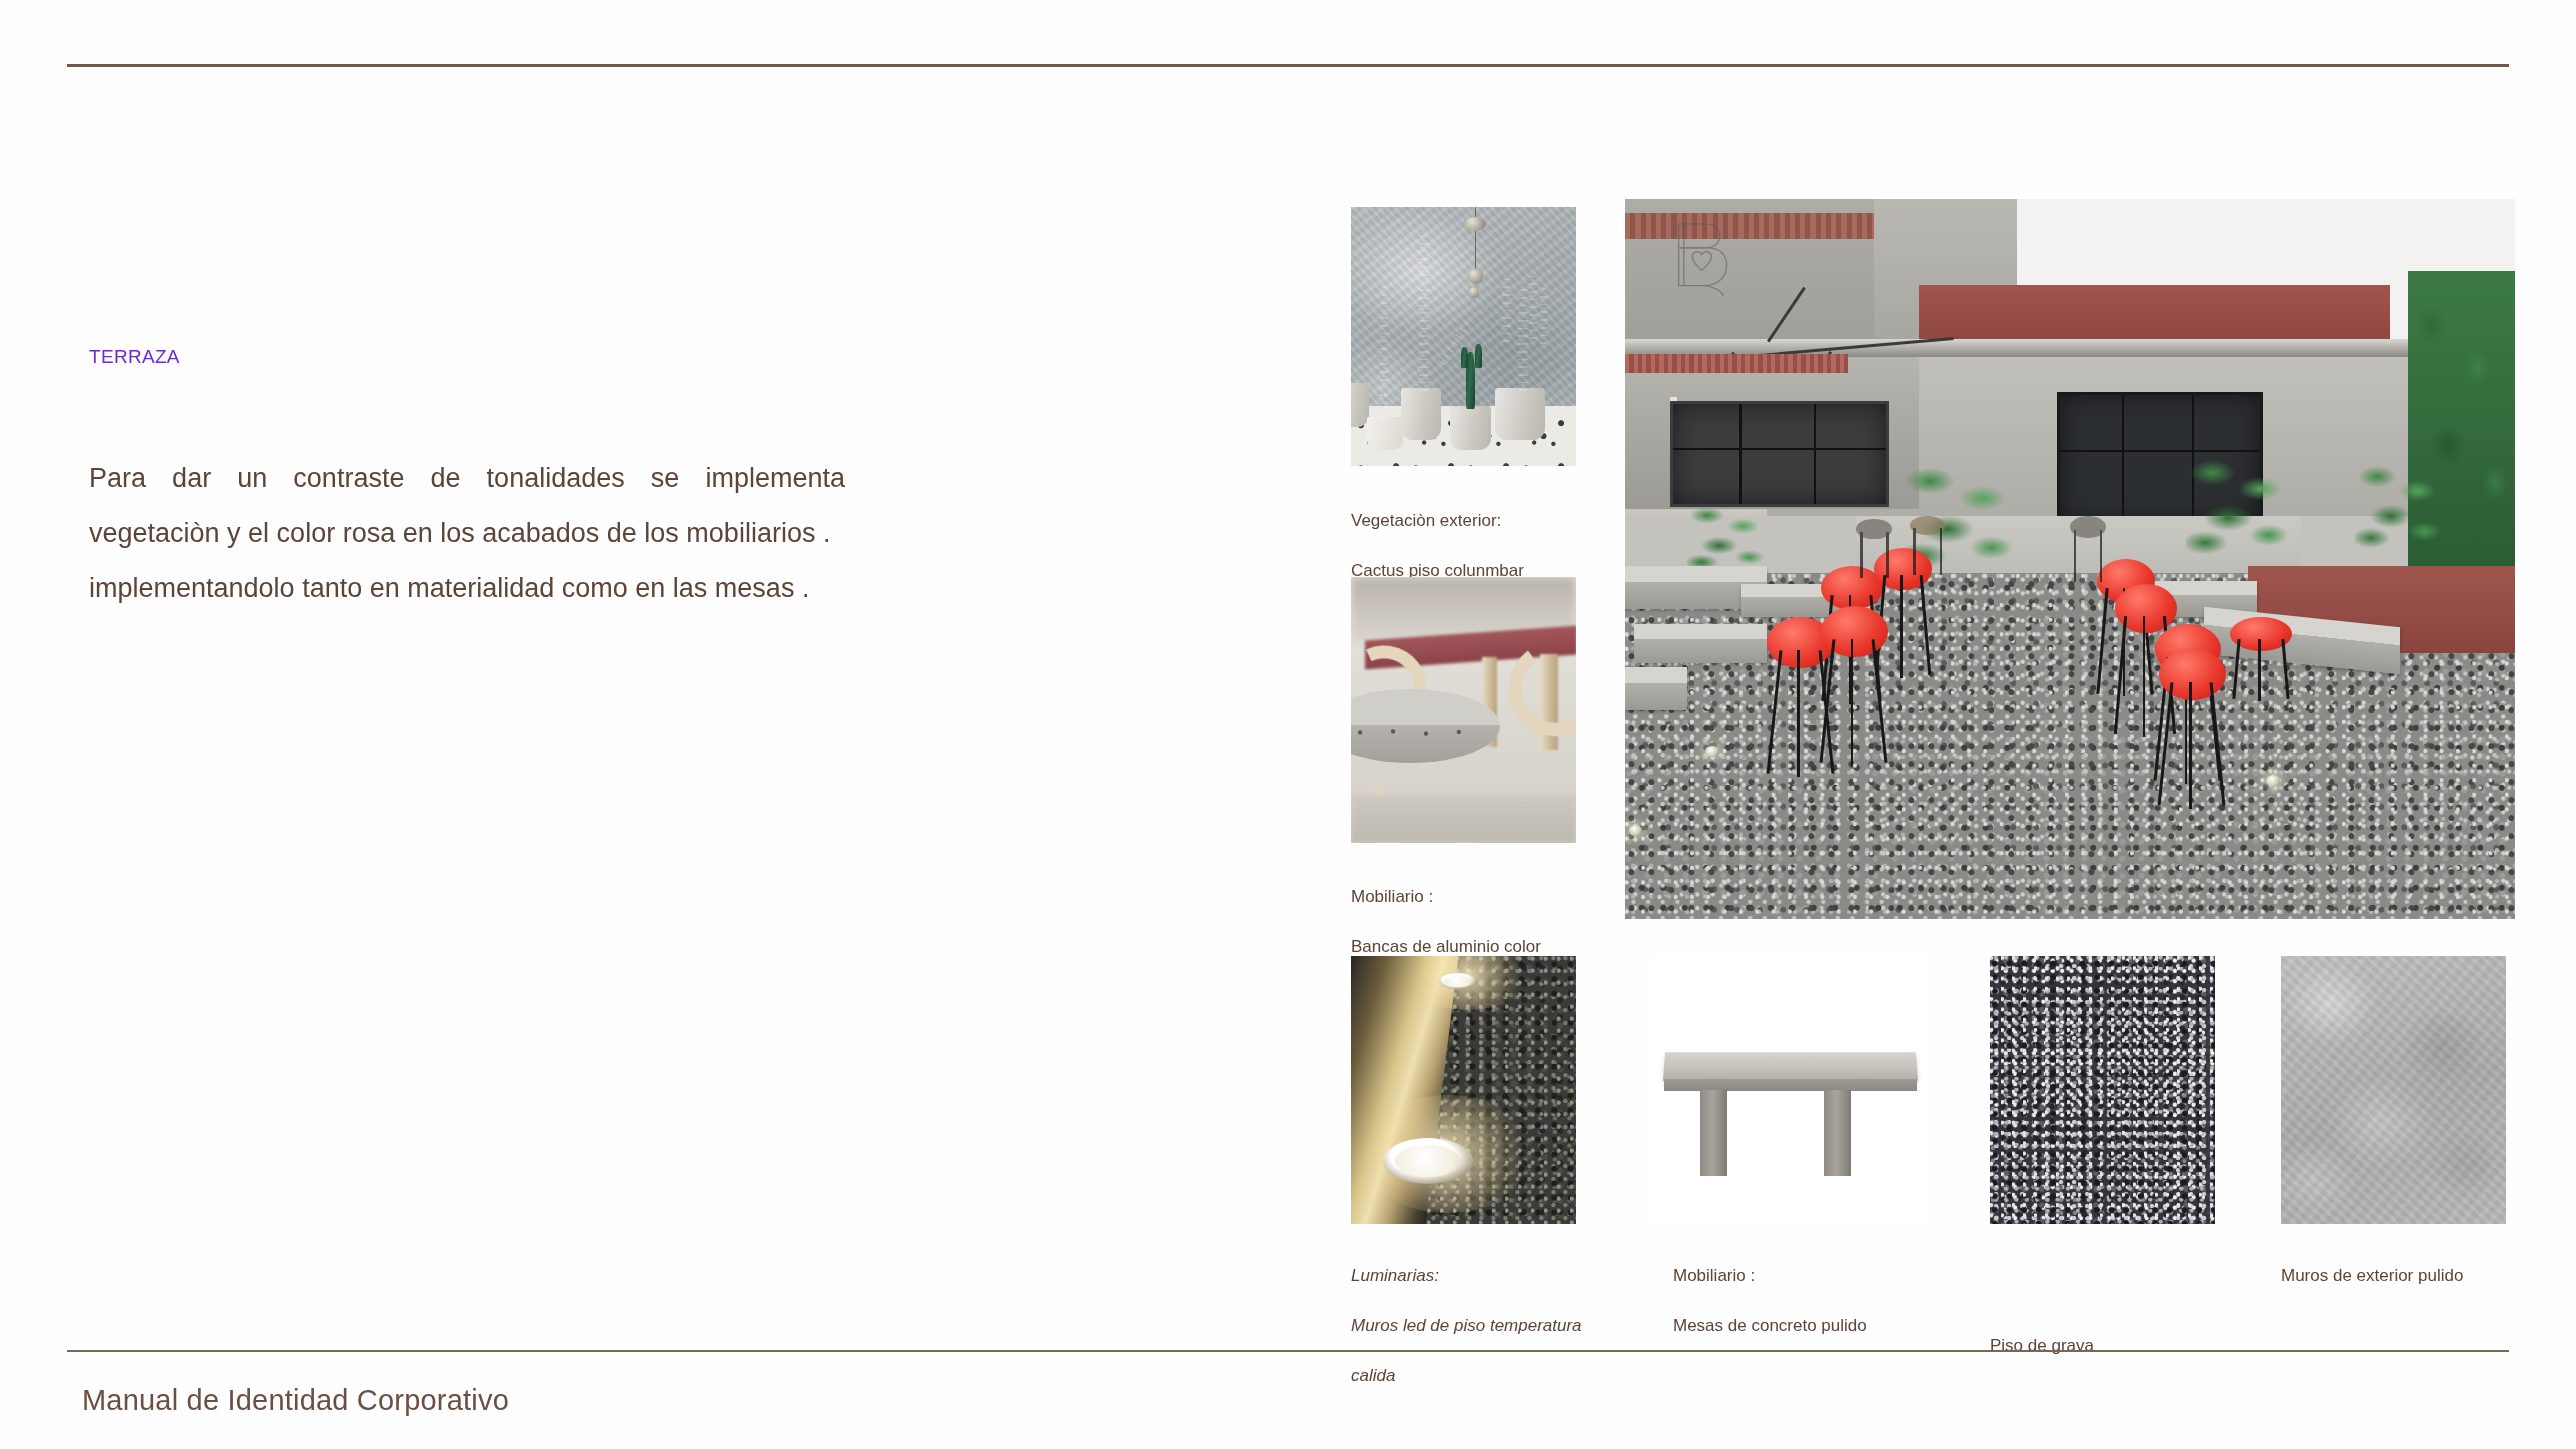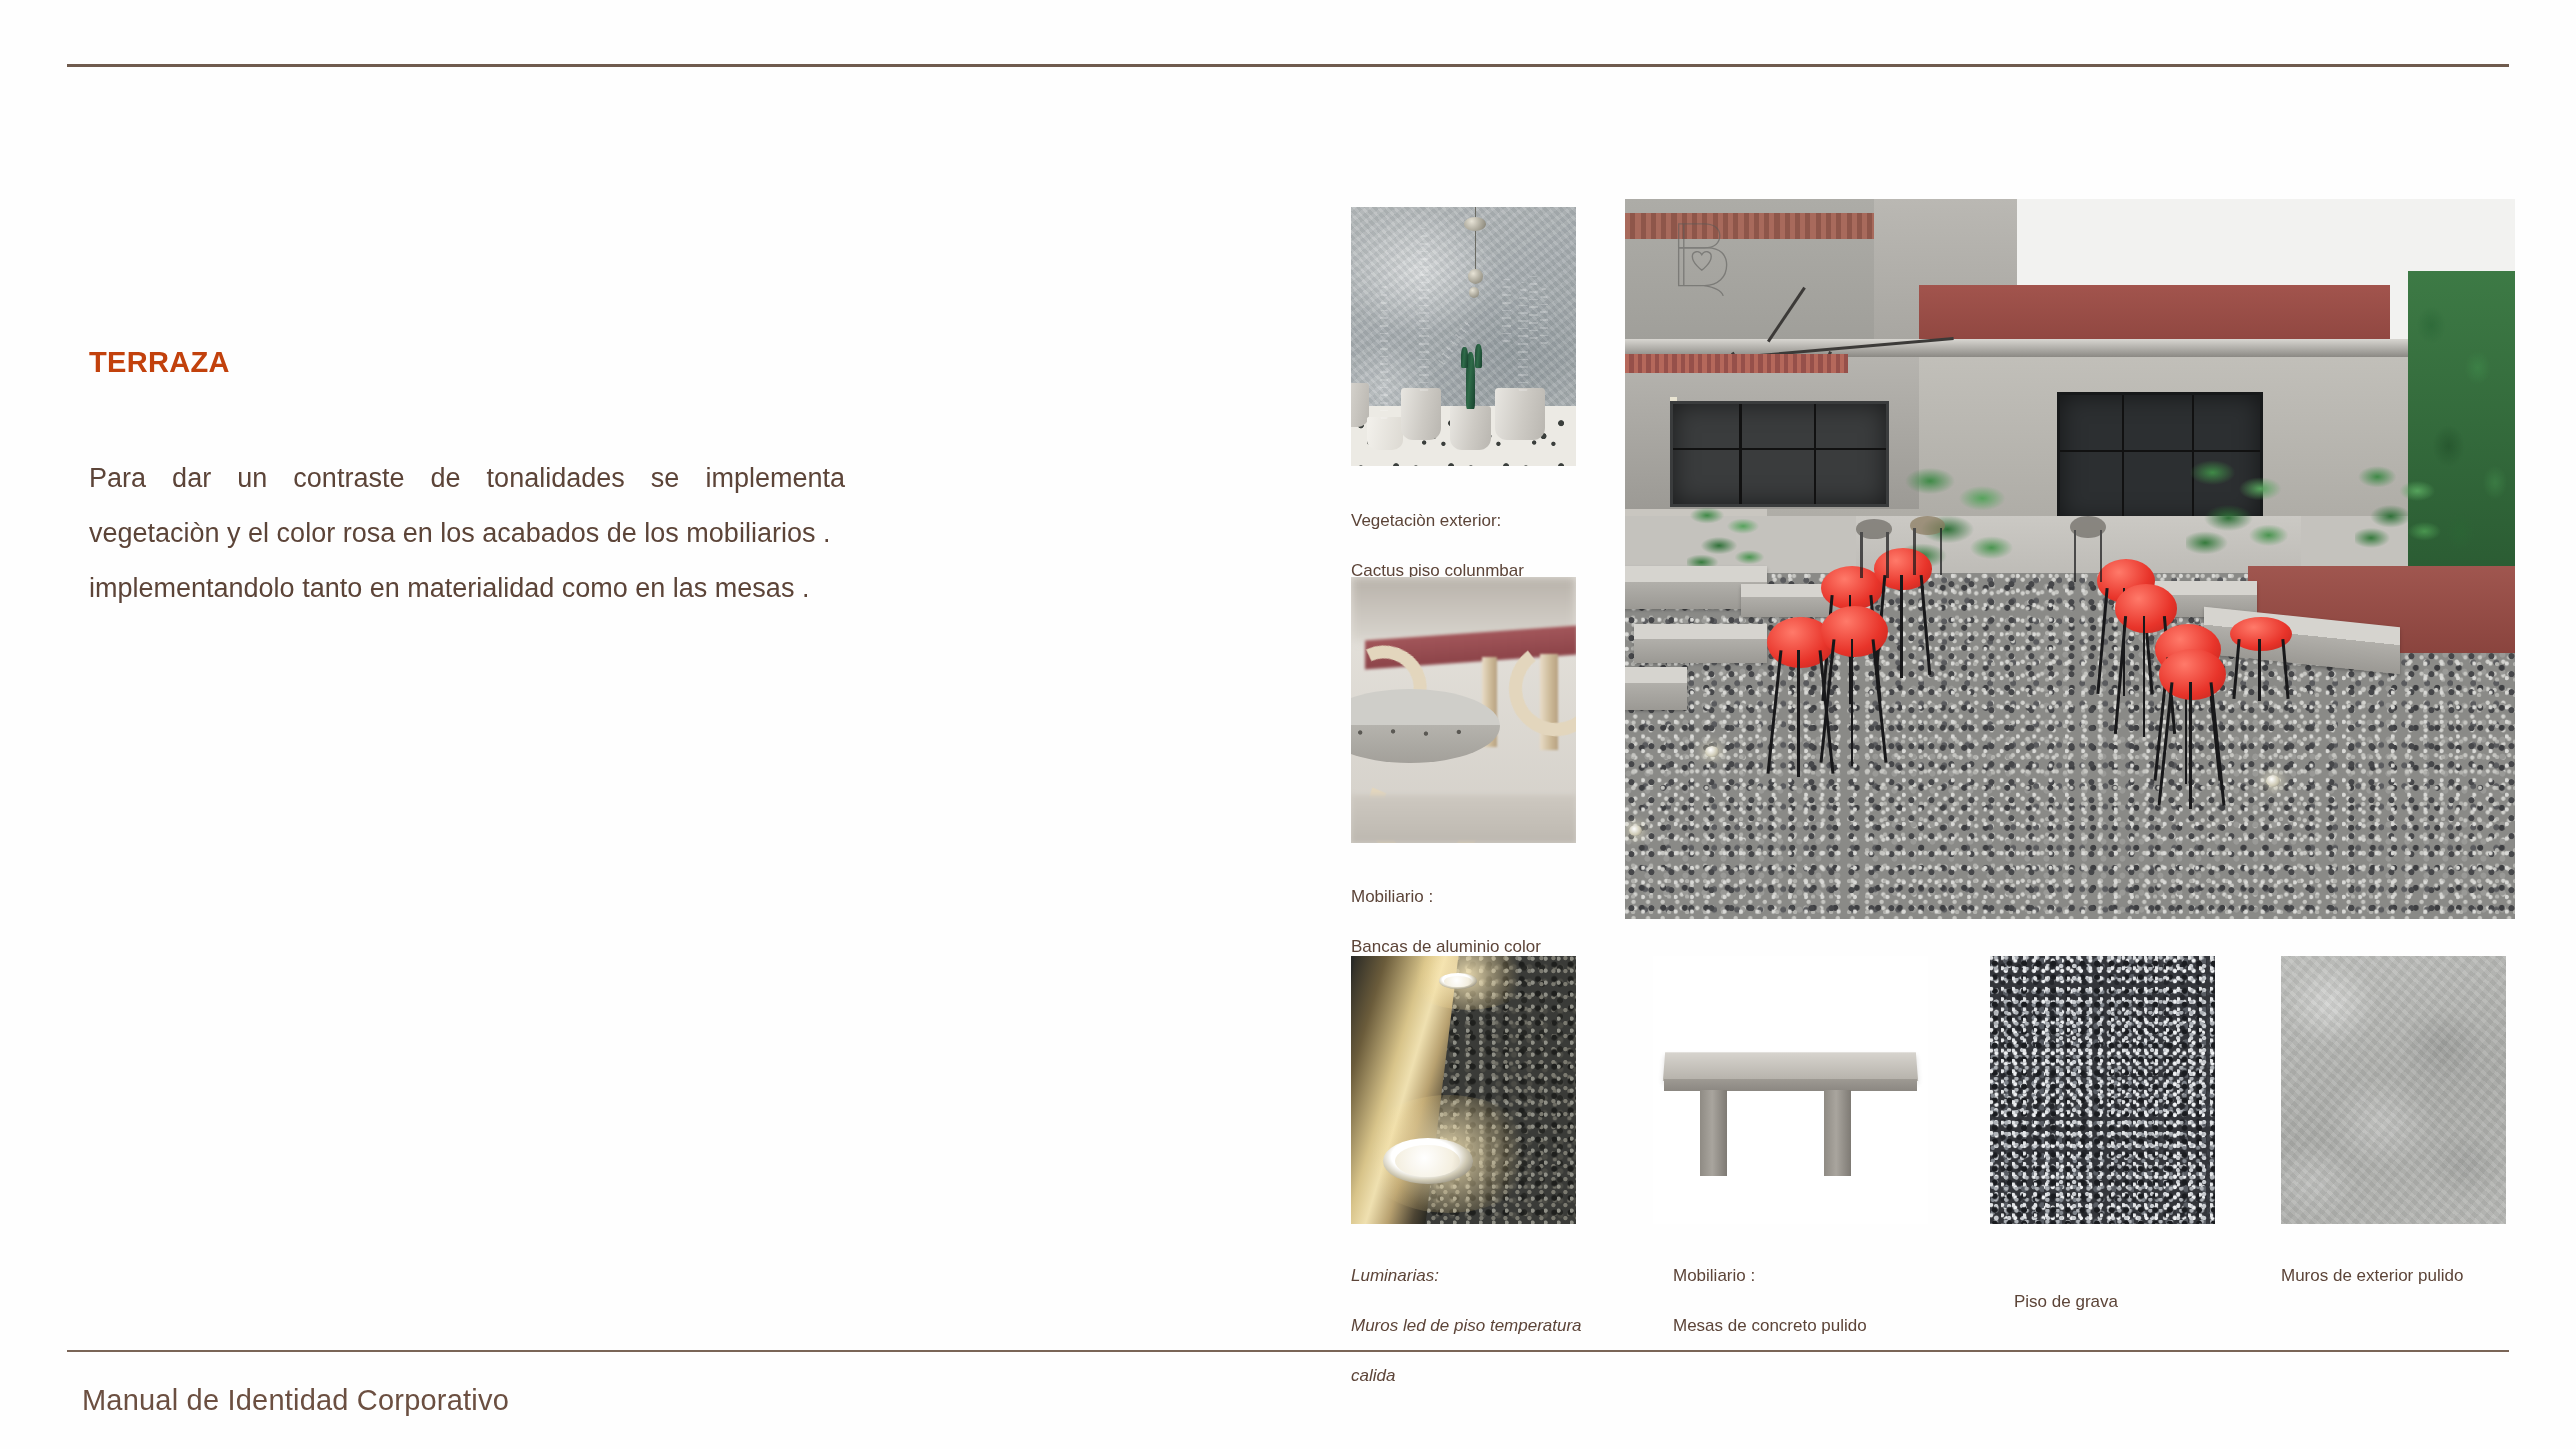--- a/index.html
+++ b/index.html
@@ -40,23 +40,23 @@
     font-size: 39px;
     font-weight: 500;
     color: #e4705e;
     letter-spacing: 0.2px;
     white-space: nowrap;
   }
   .subhead {
     position: absolute;
     left: 89px;
     top: 346px;
-    font-size: 29px;
-    font-weight: 700;
-    color: #c2410c;
+    font-size: 19px;
+    font-weight: 400;
+    color: #6d28d9;
     letter-spacing: 0.3px;
   }
   .body-copy {
     position: absolute;
     left: 89px;
     top: 451px;
     width: 756px;
     font-size: 27px;
     line-height: 55px;
     color: #5c4438;
@@ -103,21 +103,21 @@
   #fig-table   { left: 1351px; top: 577px;  width: 225px; height: 266px; }
   #cap-table   { left: 1351px; top: 859px; width: 258px; }
 
   #fig-led     { left: 1351px; top: 956px; width: 225px; height: 268px; }
   #cap-led     { left: 1351px; top: 1238px; width: 292px; font-style: italic; }
 
   #fig-bench   { left: 1653px; top: 956px; width: 275px; height: 268px; background:#ffffff; }
   #cap-bench   { left: 1673px; top: 1238px; width: 283px; }
 
   #fig-gravel  { left: 1990px; top: 956px; width: 225px; height: 268px; }
-  #cap-gravel  { left: 1990px; top: 1264px; width: 258px; margin-left: 24px; }
+  #cap-gravel  { left: 1990px; top: 1308px; width: 258px; }
 
   #fig-wall    { left: 2281px; top: 956px; width: 225px; height: 268px; }
   #cap-wall    { left: 2281px; top: 1238px; width: 275px; }
 
   
   .cactus-bg {
     position: absolute; inset: 0;
     background:
       radial-gradient(ellipse 60% 40% at 30% 25%, rgba(255,255,255,.55), transparent 60%),
       radial-gradient(ellipse 50% 35% at 72% 55%, rgba(120,130,135,.35), transparent 65%),

